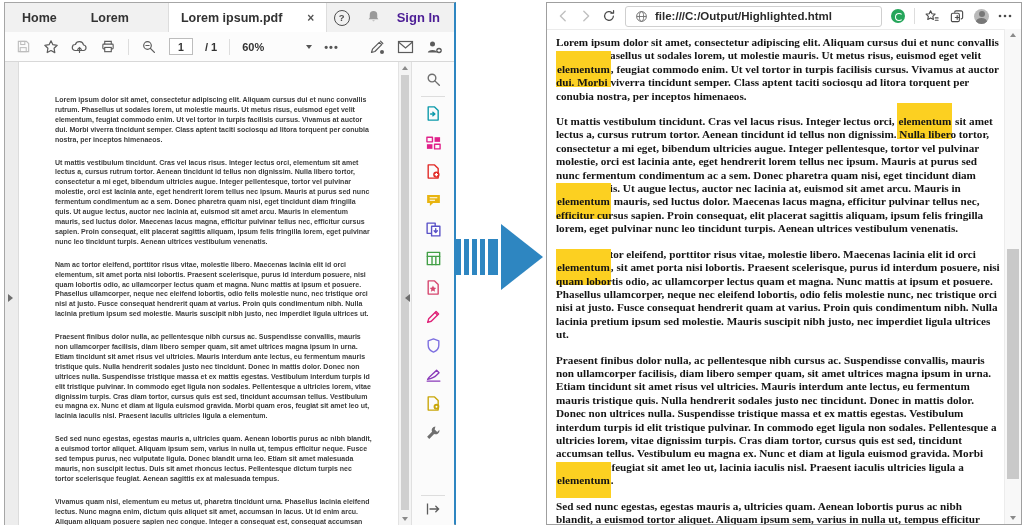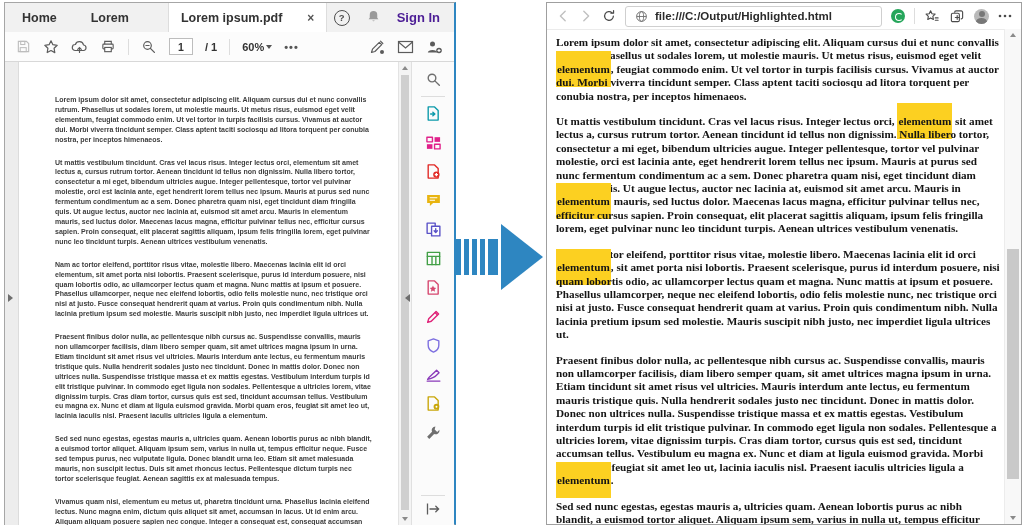--- a/index.html
+++ b/index.html
@@ -120,21 +120,21 @@
     <span>
       <svg width="16" height="16" viewBox="0 0 16 16">
           <circle cx="6.5" cy="6.5" r="3.8" fill="none" stroke="#5c5c5c" stroke-width="1.2"></circle>
           <path d="M9.4 9.4l4 4" stroke="#5c5c5c" stroke-width="1.3" stroke-linecap="round"></path>
           <path d="M4.9 6.5h3.2" stroke="#5c5c5c" stroke-width="1.2" stroke-linecap="round"></path>
         </svg>
     </span>
     <div class="pagebox">1</div>
     <span class="lbl">/ 1</span>
     <div class="sep"></div>
-    <span style="display:flex;align-items:center;">
+    <span style="display:flex;align-items:center;gap:40px;">
       <span class="lbl">60%</span>
       <span class="caret"></span>
     </span>
     <span class="dots3">•••</span>
     <div class="grow"></div>
     <span>
       <svg width="16" height="16" viewBox="0 0 16 16">
           <path d="M2.5 13.5l1-3.4 6.8-6.8 2.4 2.4-6.8 6.8z" fill="none" stroke="#5c5c5c" stroke-width="1.2" stroke-linejoin="round"></path>
           <path d="M11.5 2.2l2.3 2.3" stroke="#5c5c5c" stroke-width="1.2" stroke-linecap="round"></path>
           <circle cx="13" cy="13" r="2" fill="#5c5c5c"></circle>

